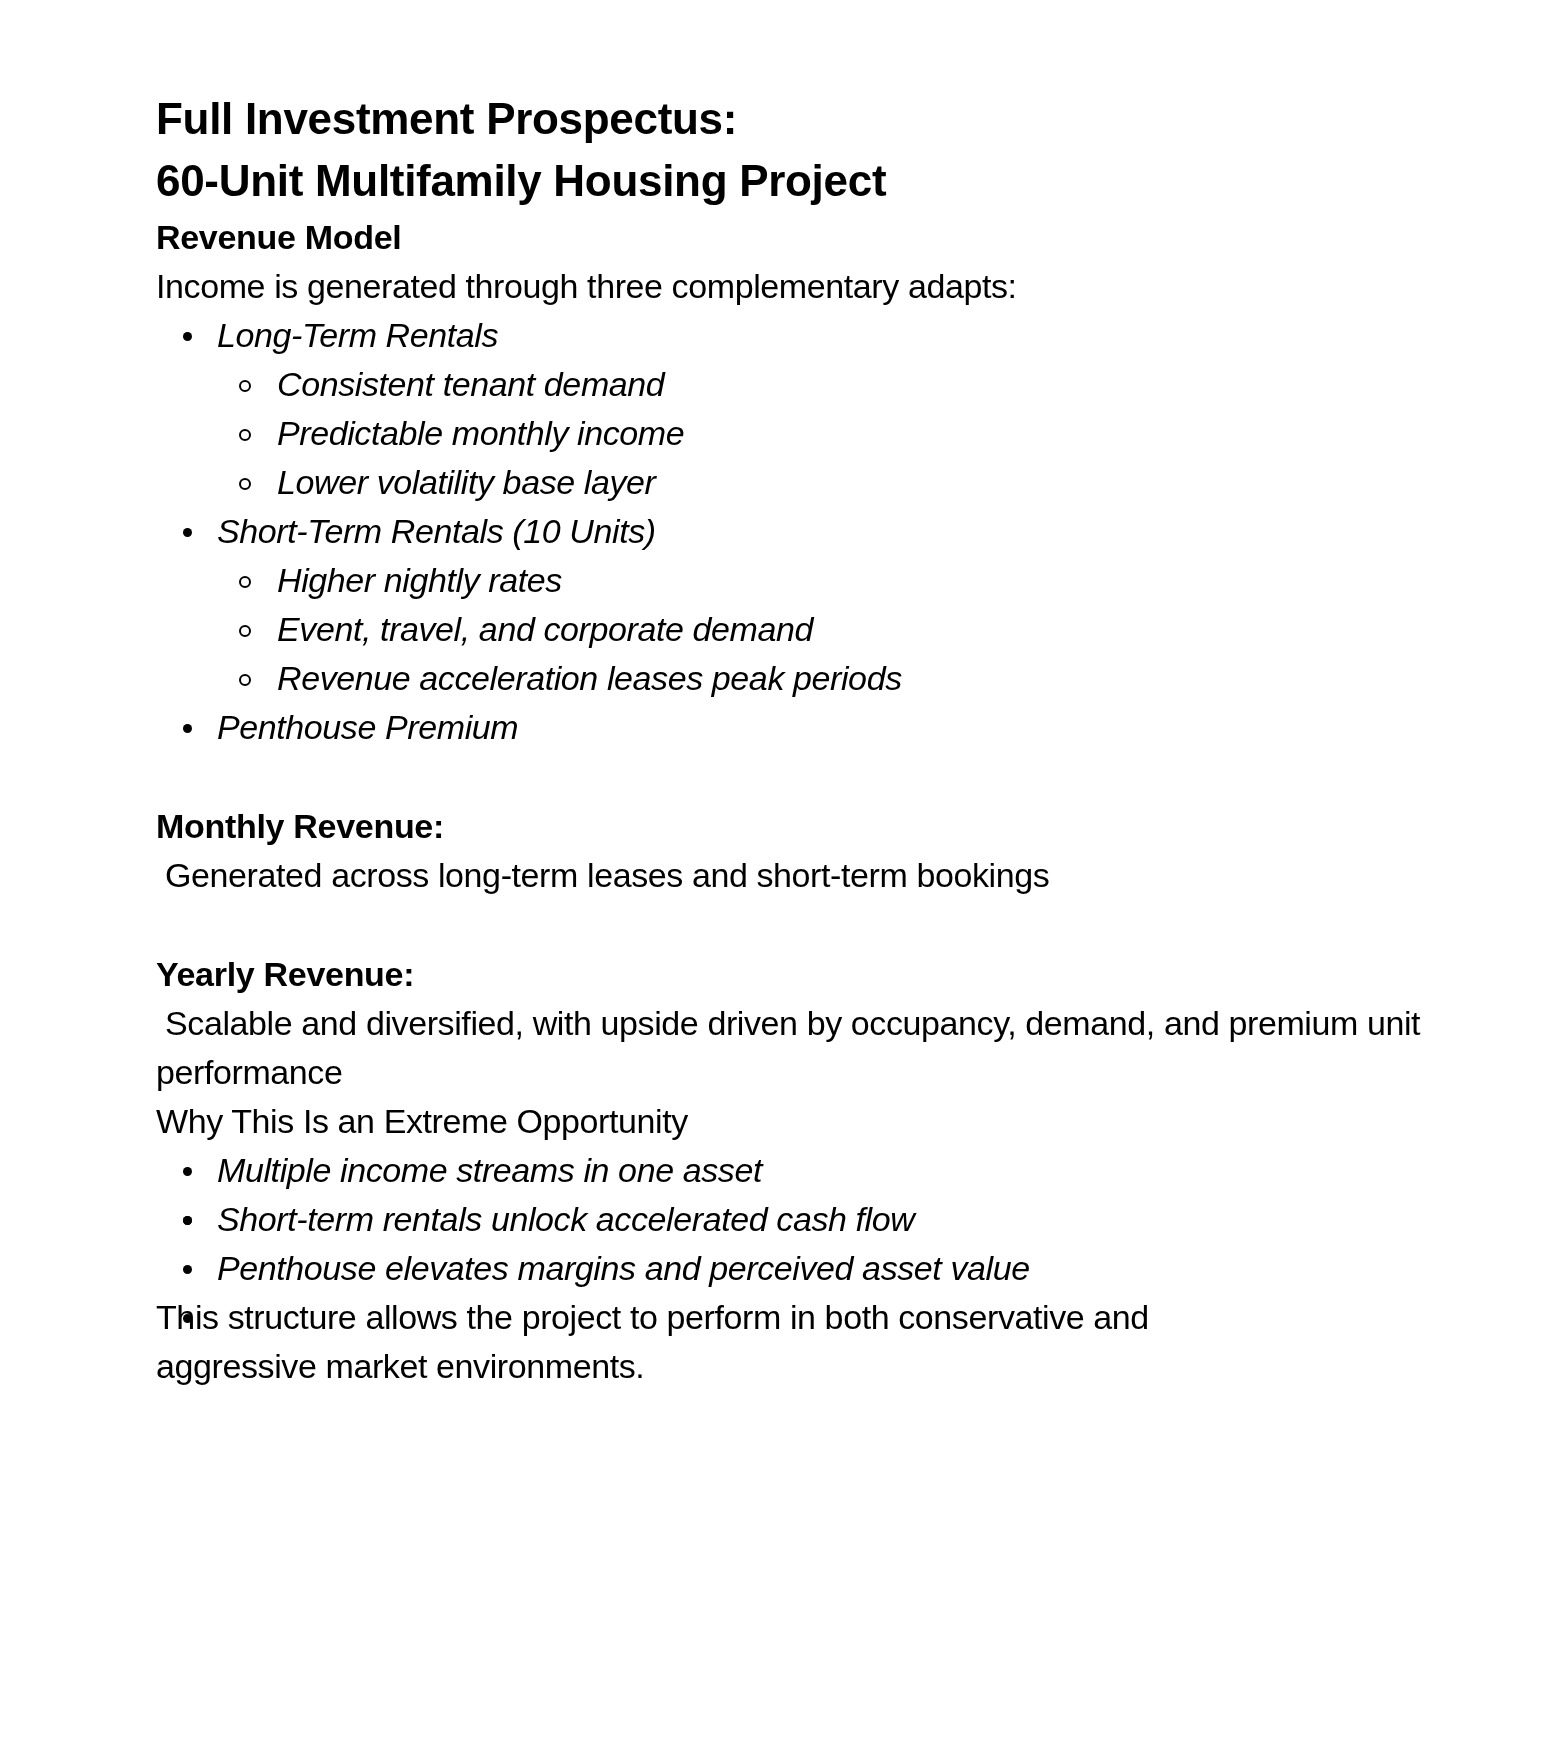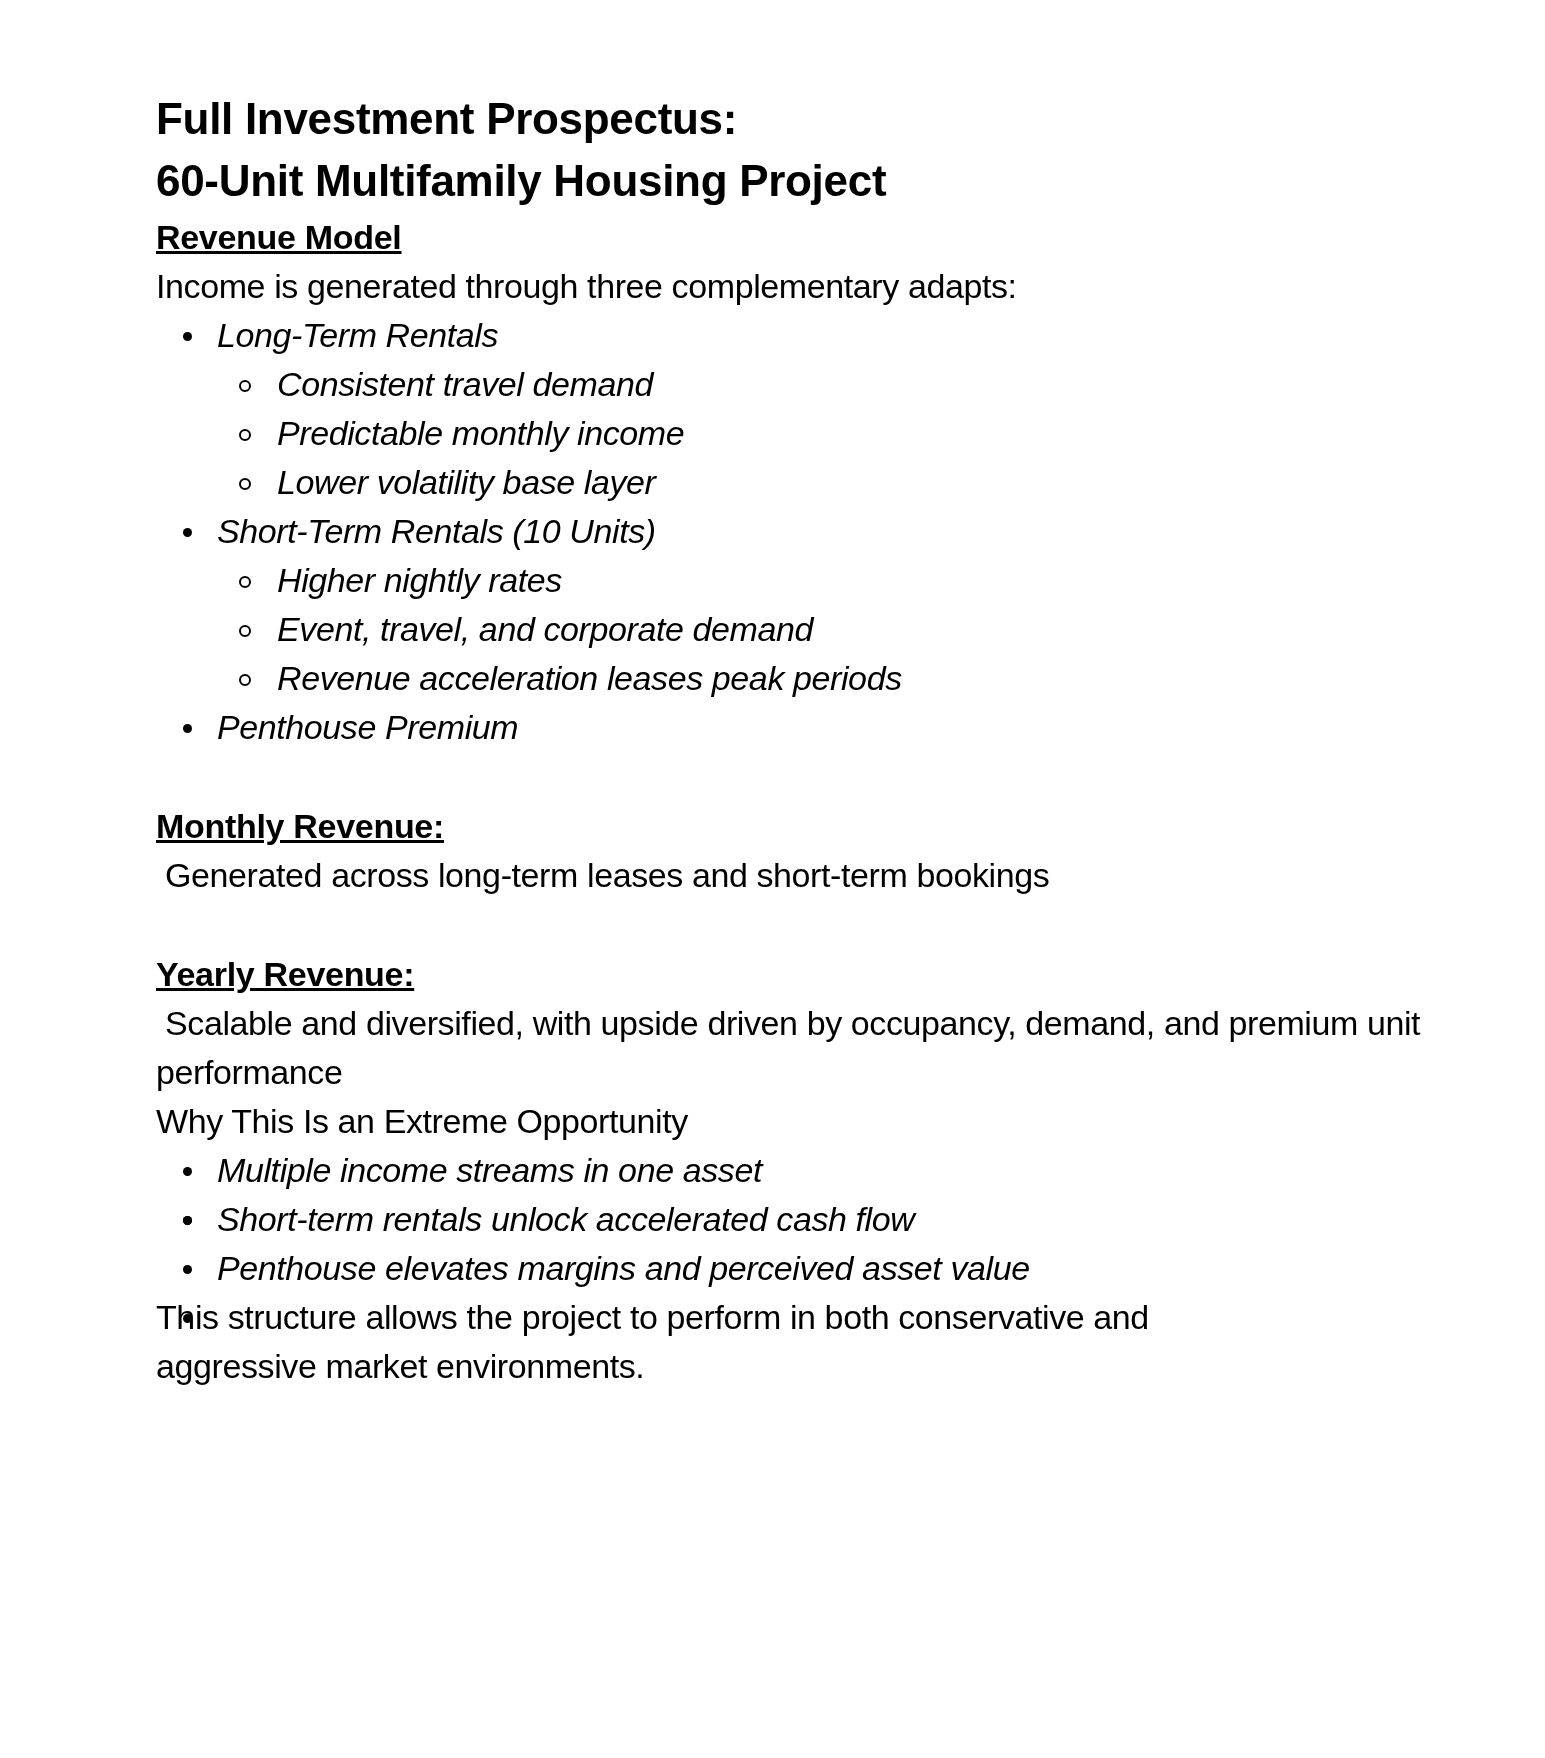--- a/index.html
+++ b/index.html
@@ -27,21 +27,20 @@
     font-size: 44px;
     line-height: 62px;
     letter-spacing: -0.3px;
   }
   .section-heading {
     margin: 0;
     font-weight: bold;
     font-size: 34px;
     line-height: 50px;
     letter-spacing: -0.3px;
-    text-decoration: underline;
   }
   .para {
     margin: 0;
     font-size: 34px;
     line-height: 49px;
     letter-spacing: -0.4px;
   }
   .spacer { height: 49px; }
   ul.l1 {
     list-style: none;
@@ -98,21 +97,21 @@
   </h1>
 
   <h2 class="section-heading">Revenue Model</h2>
   <p class="para">Income is generated through three complementary adapts:</p>
 
   <ul class="l1">
     <li>
       <span class="bullet"></span>
       <span class="item-text">Long-Term Rentals</span>
       <ul class="l2">
-        <li><span class="bullet"></span><span class="item-text">Consistent travel demand</span></li>
+        <li><span class="bullet"></span><span class="item-text">Consistent tenant demand</span></li>
         <li><span class="bullet"></span><span class="item-text">Predictable monthly income</span></li>
         <li><span class="bullet"></span><span class="item-text">Lower volatility base layer</span></li>
       </ul>
     </li>
     <li>
       <span class="bullet"></span>
       <span class="item-text">Short-Term Rentals (10 Units)</span>
       <ul class="l2">
         <li><span class="bullet"></span><span class="item-text">Higher nightly rates</span></li>
         <li><span class="bullet"></span><span class="item-text">Event, travel, and corporate demand</span></li>

